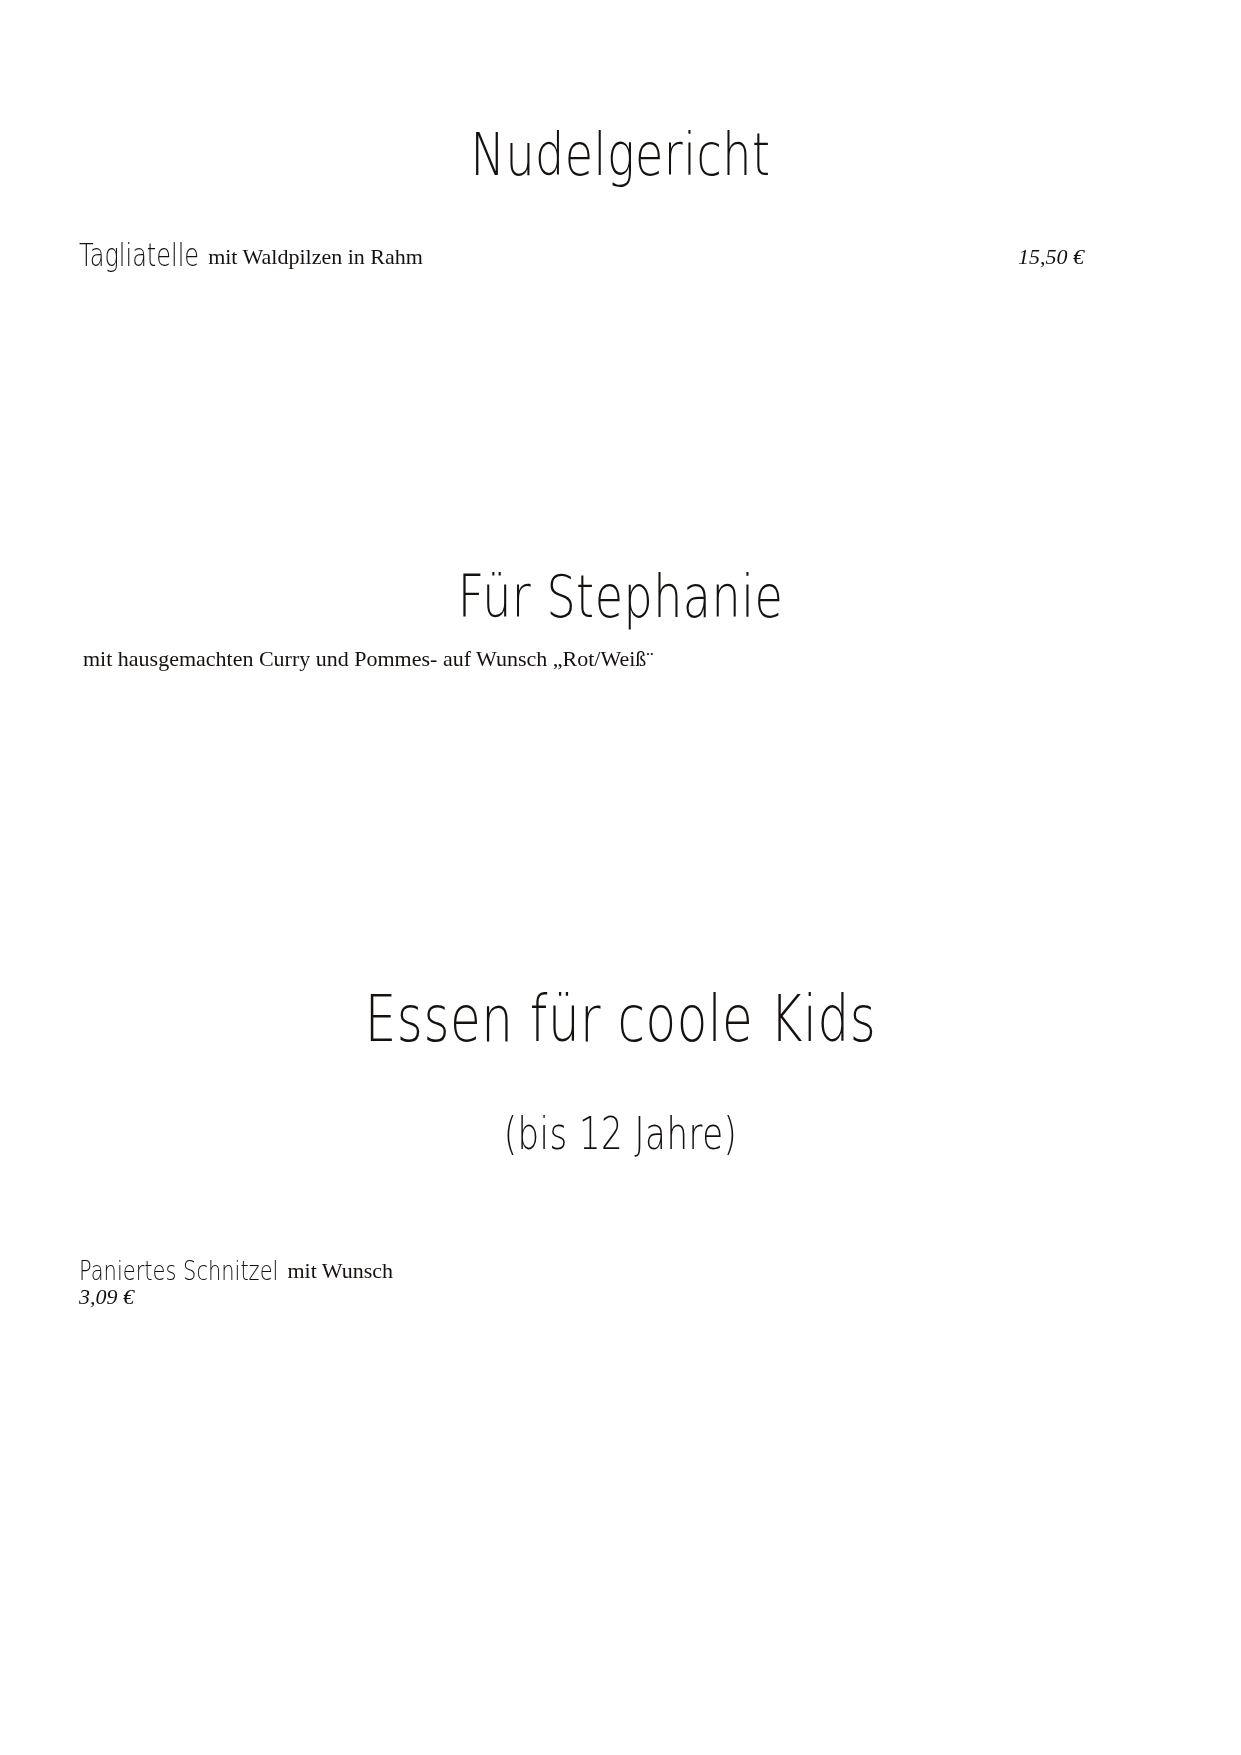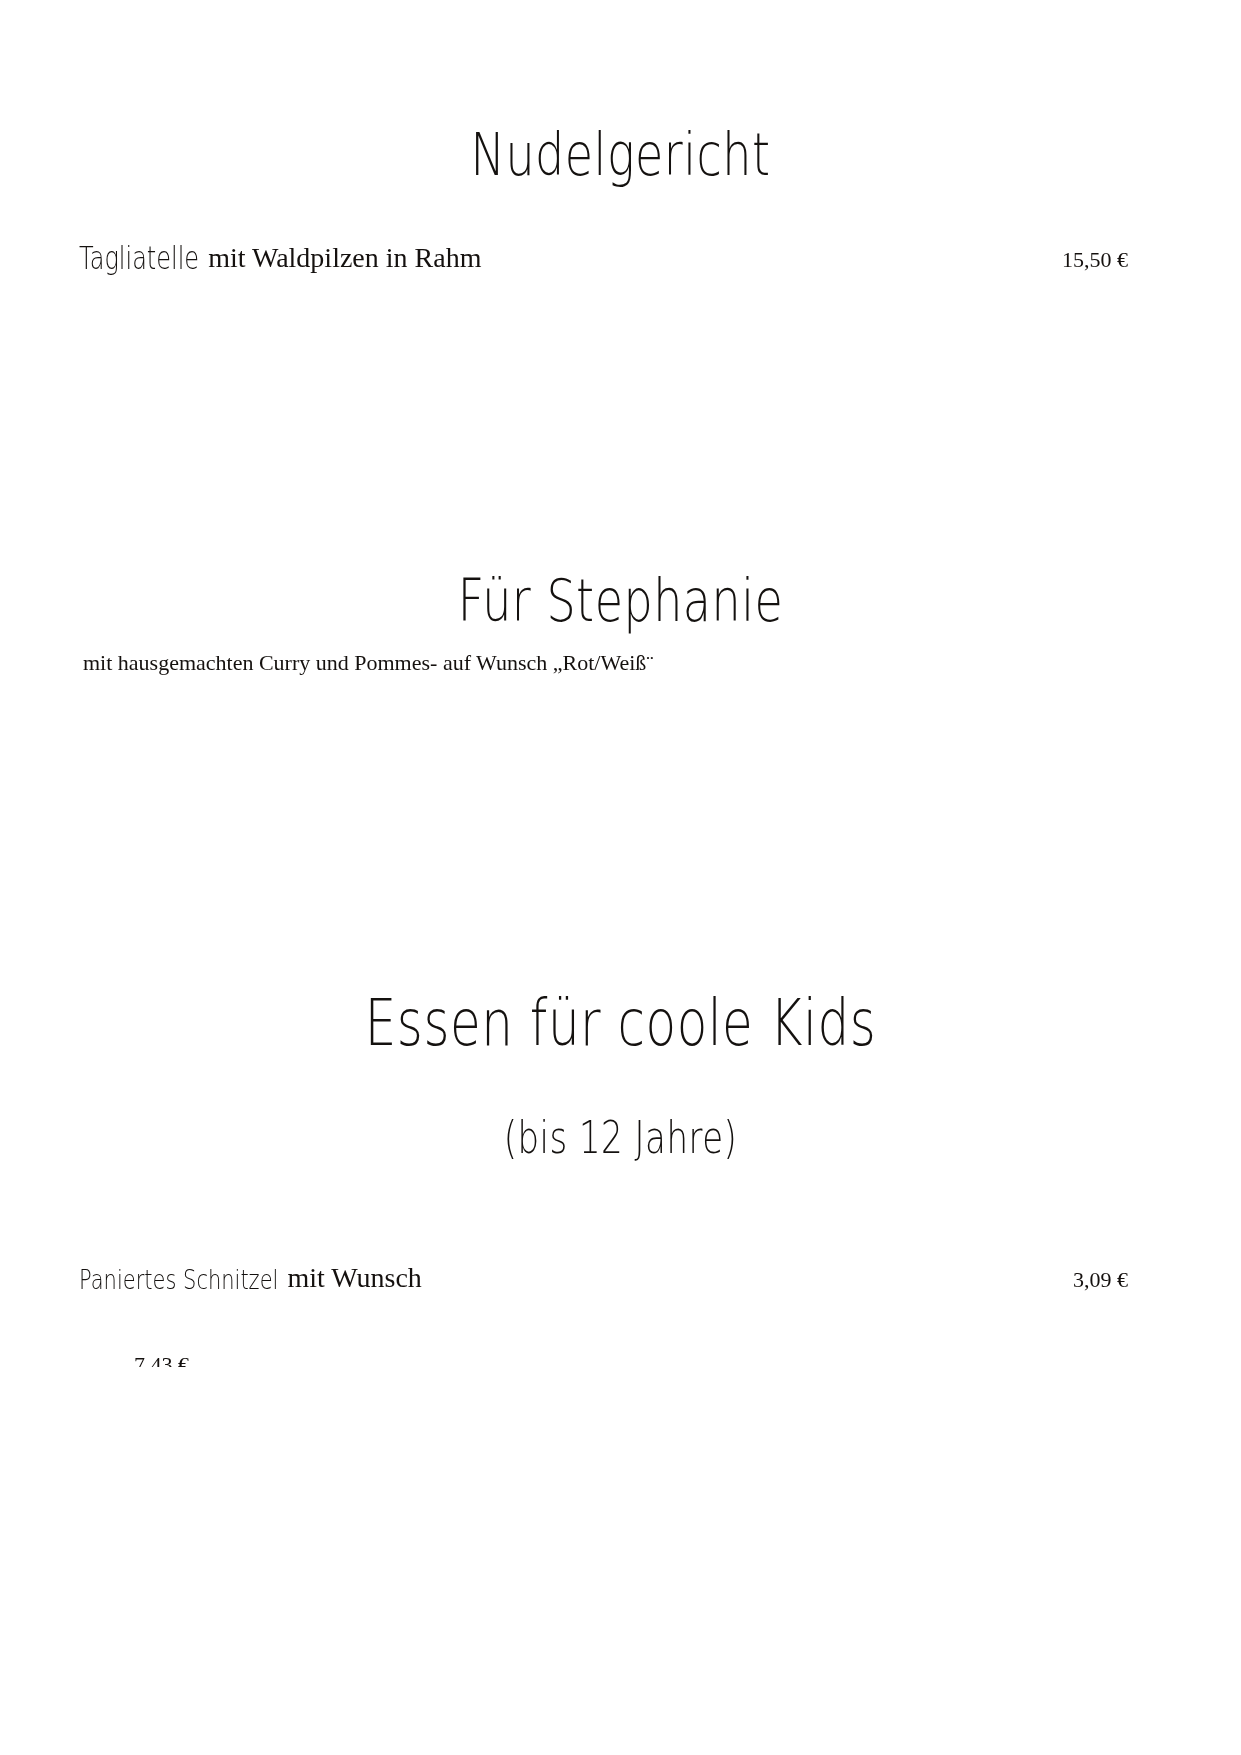--- a/index.html
+++ b/index.html
@@ -74,45 +74,45 @@
     transform-origin: left center;
     display: inline-block;
   }
 
   .dish-name.small {
     font-size: 21px;
   }
 
   .dish-desc {
     font-family: "Liberation Serif", serif;
-    font-size: 28px;
+    font-size: 22px;
     color: #15110f;
     margin-left: 9px;
   }
 
   .price {
     font-family: "Liberation Serif", serif;
     font-size: 22px;
     color: #15110f;
     flex: 0 0 auto;
-    text-align: right;
     min-width: 110px;
+    font-style: italic;
   }
 
   .sub-desc {
     padding: 0 83px;
     font-family: "Liberation Serif", serif;
     font-size: 22px;
     color: #15110f;
     margin-top: 22px;
   }
 
   .row-gap-1 { margin-top: 60px; }
   .row-gap-2 { margin-top: 64px; }
-  .row-gap-3 { margin-top: 104px; }
+  .row-gap-3 { margin-top: 104px; flex-direction: column; }
   .row-gap-4 { margin-top: 58px; }
 </style>
 </head>
 <body>
 
 <div class="page">
 
   <div class="section-heading h-nudel">Nudelgericht</div>
 
   <div class="menu-row row-gap-1">

